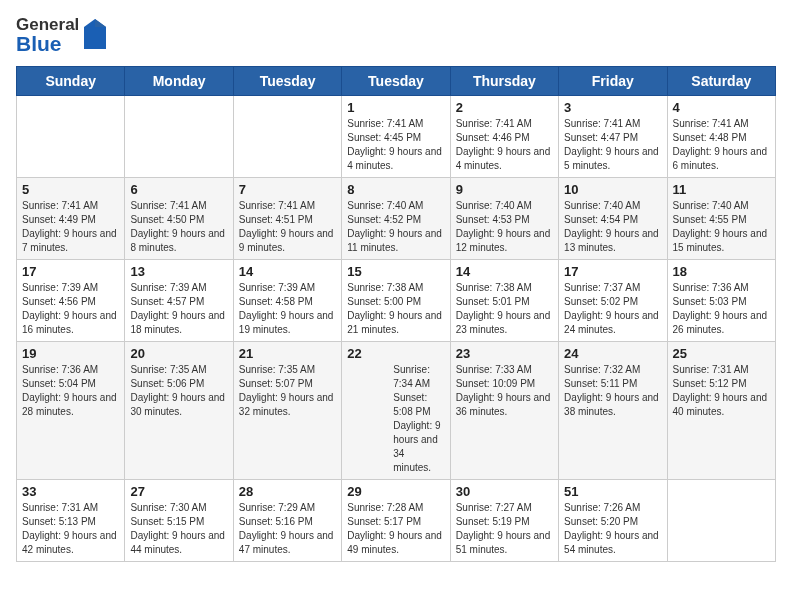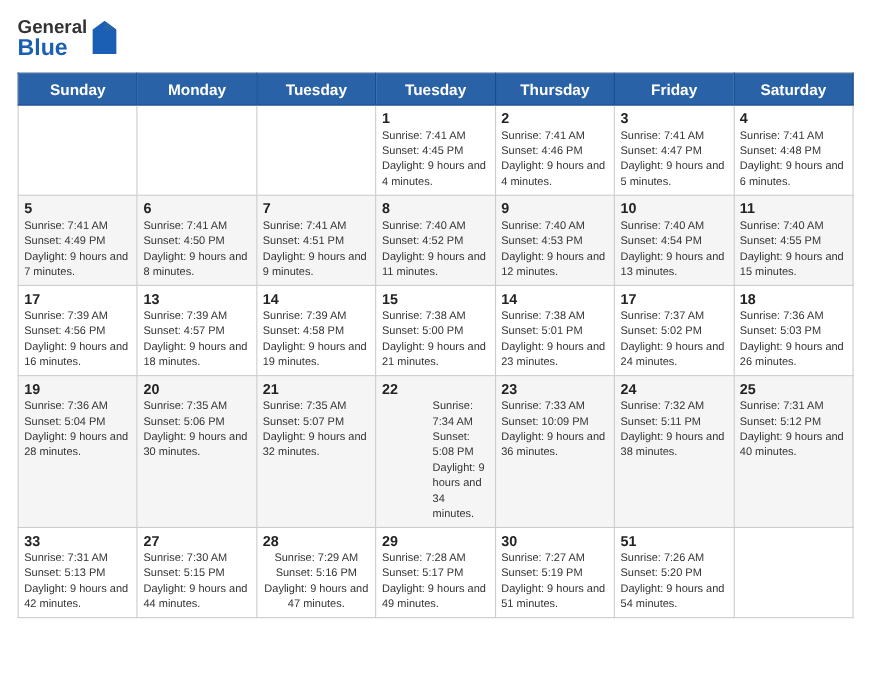--- a/index.html
+++ b/index.html
@@ -281,21 +281,21 @@
 Daylight: 9 hours and 42 minutes.</div>
         </td>
         <td>
           <span class="day-number">27</span>
           <div class="day-info" style="white-space: pre-line;">Sunrise: 7:30 AM
 Sunset: 5:15 PM
 Daylight: 9 hours and 44 minutes.</div>
         </td>
         <td>
           <span class="day-number">28</span>
-          <div class="day-info" style="white-space: pre-line; text-align: center;">Sunrise: 7:29 AM
+          <div class="day-info" style="white-space: pre-line;">Sunrise: 7:29 AM
 Sunset: 5:16 PM
 Daylight: 9 hours and 47 minutes.</div>
         </td>
         <td>
           <span class="day-number">29</span>
           <div class="day-info" style="white-space: pre-line;">Sunrise: 7:28 AM
 Sunset: 5:17 PM
 Daylight: 9 hours and 49 minutes.</div>
         </td>
         <td>

